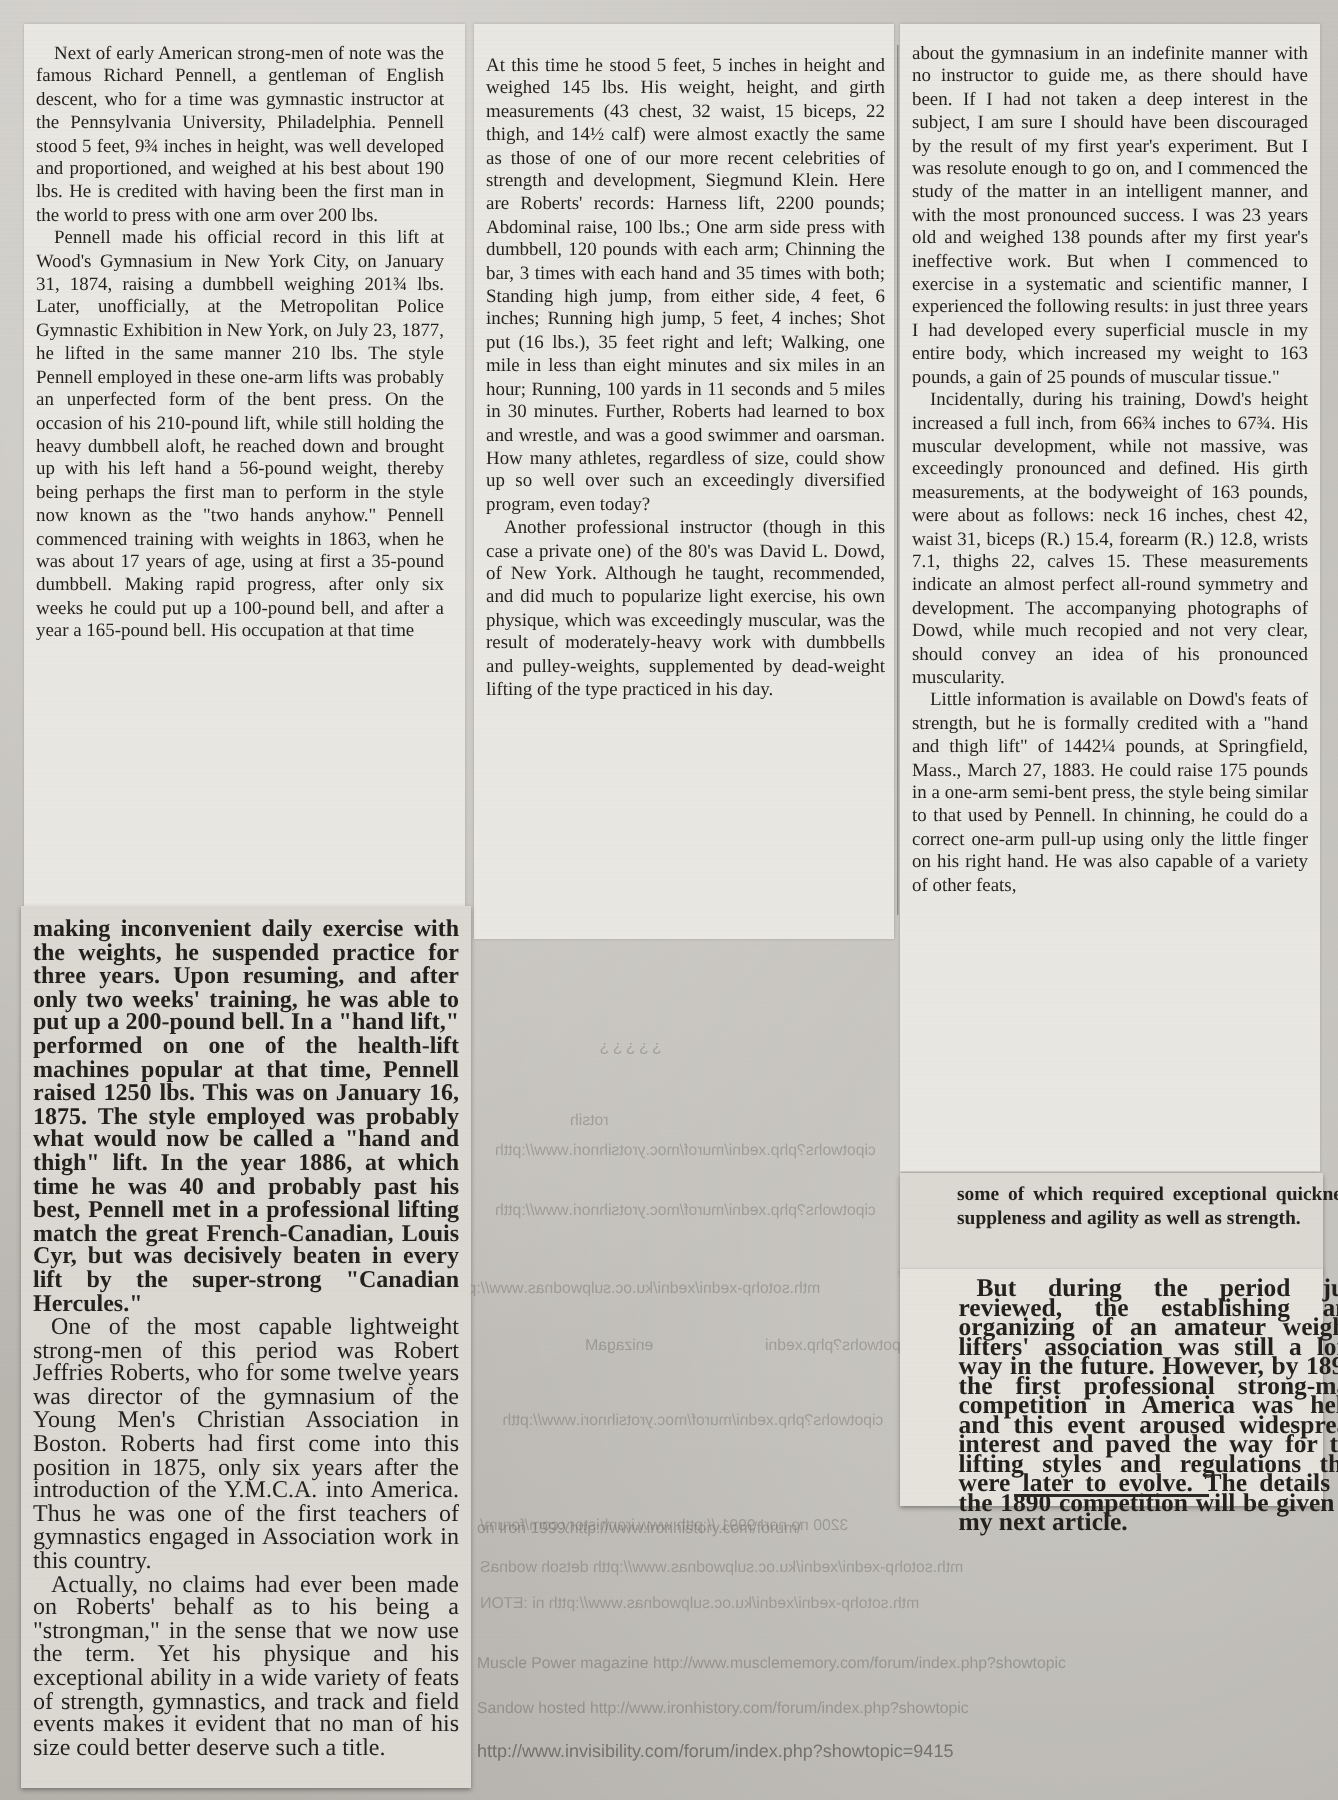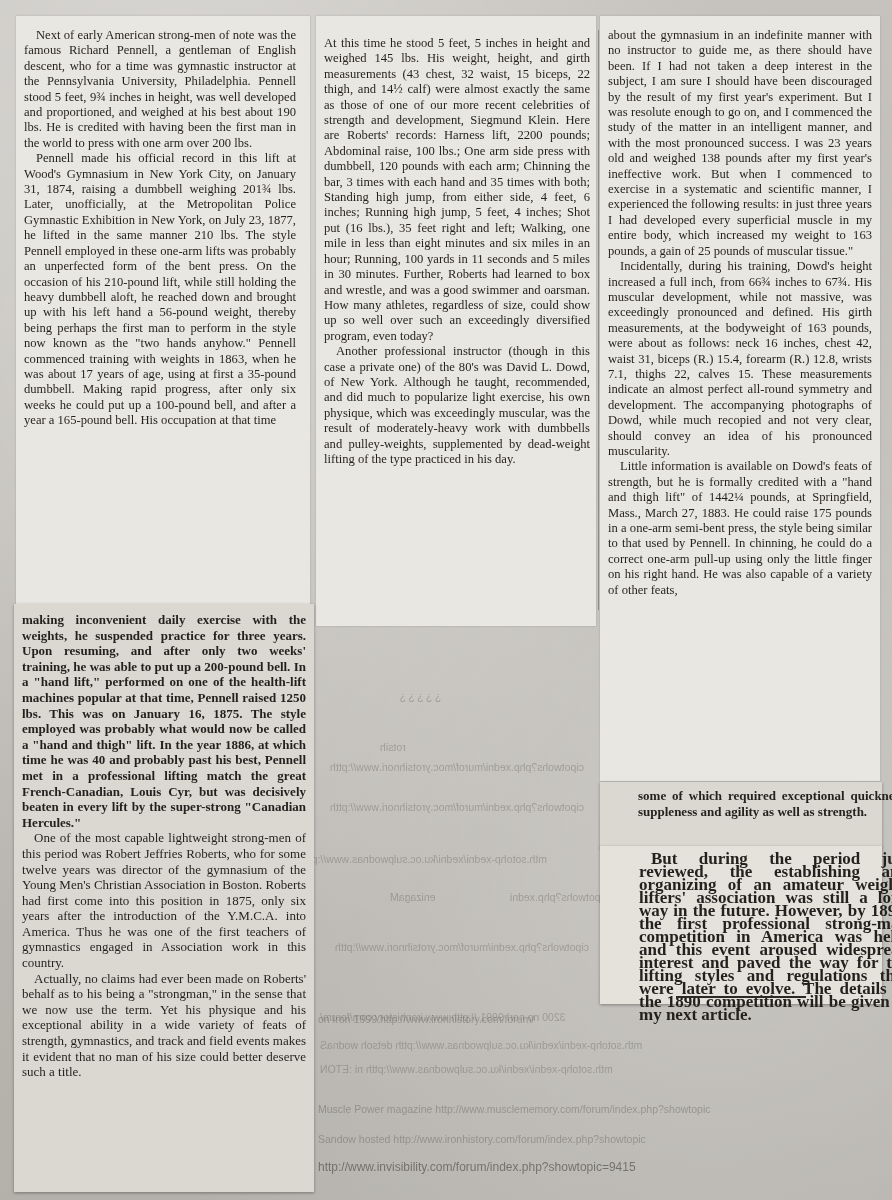--- a/index.html
+++ b/index.html
@@ -128,21 +128,21 @@
   <div class="paper" style="left:600px; top:16px; width:280px; height:765px;"></div>
   <div class="textblock" style="left:608px; top:28px; width:264px;">
     <p class="noindent">about the gymnasium in an indefinite manner with no instructor to guide me, as there should have been. If I had not taken a deep interest in the subject, I am sure I should have been discouraged by the result of my first year's experiment. But I was resolute enough to go on, and I commenced the study of the matter in an intelligent manner, and with the most pronounced success. I was 23 years old and weighed 138 pounds after my first year's ineffective work. But when I commenced to exercise in a systematic and scientific manner, I experienced the following results: in just three years I had developed every superficial muscle in my entire body, which increased my weight to 163 pounds, a gain of 25 pounds of muscular tissue."</p>
     <p>Incidentally, during his training, Dowd's height increased a full inch, from 66¾ inches to 67¾. His muscular development, while not massive, was exceedingly pronounced and defined. His girth measurements, at the bodyweight of 163 pounds, were about as follows: neck 16 inches, chest 42, waist 31, biceps (R.) 15.4, forearm (R.) 12.8, wrists 7.1, thighs 22, calves 15. These measurements indicate an almost perfect all-round symmetry and development. The accompanying photographs of Dowd, while much recopied and not very clear, should convey an idea of his pronounced muscularity.</p>
     <p>Little information is available on Dowd's feats of strength, but he is formally credited with a "hand and thigh lift" of 1442¼ pounds, at Springfield, Mass., March 27, 1883. He could raise 175 pounds in a one-arm semi-bent press, the style being similar to that used by Pennell. In chinning, he could do a correct one-arm pull-up using only the little finger on his right hand. He was also capable of a variety of other feats,</p>
   </div>
 
   <div class="rule" style="left:598px; top:30px; height:580px;"></div>
 
   <div class="strip" style="left:14px; top:604px; width:300px; height:588px;"></div>
-  <div class="textblock" style="left:22px; top:612px; width:284px; font-size:13px; line-height:15.6px;">
+  <div class="textblock" style="left:22px; top:612px; width:284px; font-size:16px; line-height:15.6px;">
     <p class="noindent bold">making inconvenient daily exercise with the weights, he suspended practice for three years. Upon resuming, and after only two weeks' training, he was able to put up a 200-pound bell. In a "hand lift," performed on one of the health-lift machines popular at that time, Pennell raised 1250 lbs. This was on January 16, 1875. The style employed was probably what would now be called a "hand and thigh" lift. In the year 1886, at which time he was 40 and probably past his best, Pennell met in a professional lifting match the great French-Canadian, Louis Cyr, but was decisively beaten in every lift by the super-strong "Canadian Hercules."</p>
     <p>One of the most capable lightweight strong-men of this period was Robert Jeffries Roberts, who for some twelve years was director of the gymnasium of the Young Men's Christian Association in Boston. Roberts had first come into this position in 1875, only six years after the introduction of the Y.M.C.A. into America. Thus he was one of the first teachers of gymnastics engaged in Association work in this country.</p>
     <p>Actually, no claims had ever been made on Roberts' behalf as to his being a "strongman," in the sense that we now use the term. Yet his physique and his exceptional ability in a wide variety of feats of strength, gymnastics, and track and field events makes it evident that no man of his size could better deserve such a title.</p>
   </div>
 
   <div class="strip" style="left:600px; top:782px; width:282px; height:66px;"></div>
   <div class="textblock" style="left:638px; top:788px; width:270px; font-size:13px; line-height:15.6px;">
     <p class="noindent bold">some of which required exceptional quickness, suppleness and agility as well as strength.</p>
   </div>
 

